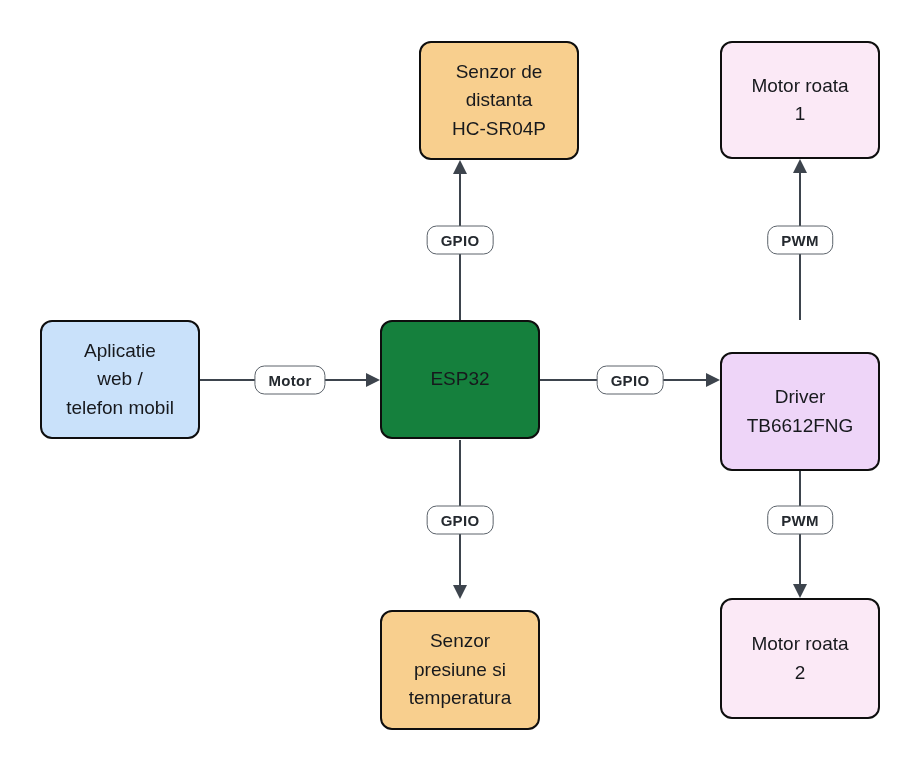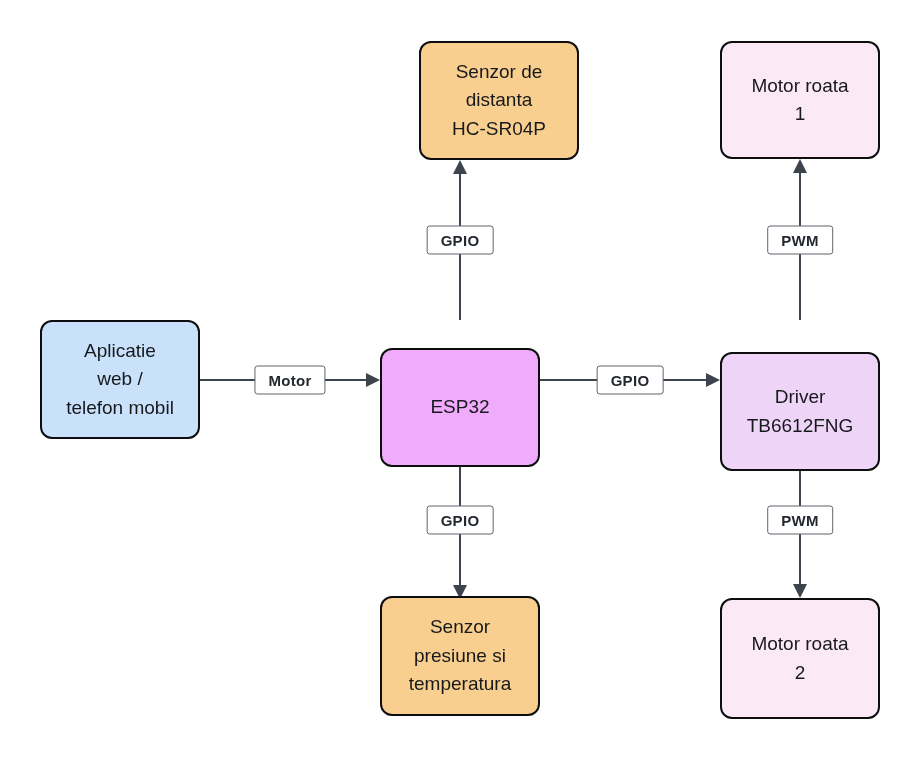--- a/index.html
+++ b/index.html
@@ -22,21 +22,21 @@
     justify-content: center;
     text-align: center;
     font-size: 19px;
     line-height: 1.5;
     color: #17191d;
     white-space: pre-line;
   }
   .node-app            { left: 40px;  top: 320px; width: 160px; height: 119px; }
   .node-esp32          { left: 380px; top: 320px; width: 160px; height: 119px; }
   .node-sensor-distance{ left: 380px; top: 41px;  width: 160px; height: 119px; margin-left: 39px; }
-  .node-sensor-pressure{ left: 380px; top: 596px; width: 160px; height: 120px; }
+  .node-sensor-pressure{ left: 380px; top: 610px; width: 160px; height: 120px; }
   .node-driver         { left: 720px; top: 320px; width: 160px; height: 119px; margin-top: 32px; }
   .node-motor1         { left: 720px; top: 41px;  width: 160px; height: 118px; }
   .node-motor2         { left: 720px; top: 598px; width: 160px; height: 121px; }
 
   
   .edge-line { position: absolute; background: #3d444d; }
   .line-app-esp32     { left: 200px; top: 379px; width: 168px; height: 2px; }
   .line-esp32-driver  { left: 540px; top: 379px; width: 168px; height: 2px; }
   .line-esp32-distance{ left: 459px; top: 173px; width: 2px;  height: 147px; }
   .line-esp32-pressure{ left: 459px; top: 440px; width: 2px;  height: 146px; }
@@ -53,21 +53,21 @@
   .ah-esp32-pressure { left: 453px; top: 585px; }
   .ah-driver-motor1  { left: 793px; top: 159px; }
   .ah-driver-motor2  { left: 793px; top: 584px; }
 
   
   .pill {
     position: absolute;
     transform: translate(-50%, -50%);
     background: #ffffff;
     border: 1.5px solid #5c636b;
-    border-radius: 3px;
+    border-radius: 10px;
     padding: 5px 13px;
     font-size: 15px;
     font-weight: 700;
     color: #24292f;
     letter-spacing: 0.3px;
     white-space: nowrap;
   }
   .pill-wifi        { left: 290px; top: 380px; }
   .pill-gpio-right  { left: 630px; top: 380px; }
   .pill-gpio-top    { left: 460px; top: 240px; }
@@ -98,21 +98,21 @@
   <div class="pill pill-gpio-top">GPIO</div>
   <div class="pill pill-gpio-right">GPIO</div>
   <div class="pill pill-gpio-bottom">GPIO</div>
   <div class="pill pill-pwm-top">PWM</div>
   <div class="pill pill-pwm-bottom">PWM</div>
 
   <div class="node node-app" style="background-color: rgb(201, 225, 250);">Aplicatie
 web /
 telefon mobil</div>
 
-  <div class="node node-esp32" style="background-color: #f0abfc; margin-top: 28px;">ESP32</div>
+  <div class="node node-esp32" style="background-color: #15803d;">ESP32</div>
 
   <div class="node node-sensor-distance" style="background-color: rgb(248, 207, 142);">Senzor de
 distanta
 HC-SR04P</div>
 
   <div class="node node-sensor-pressure" style="background-color: rgb(248, 207, 142);">Senzor
 presiune si
 temperatura</div>
 
   <div class="node node-driver" style="background-color: rgb(238, 213, 248);">Driver

